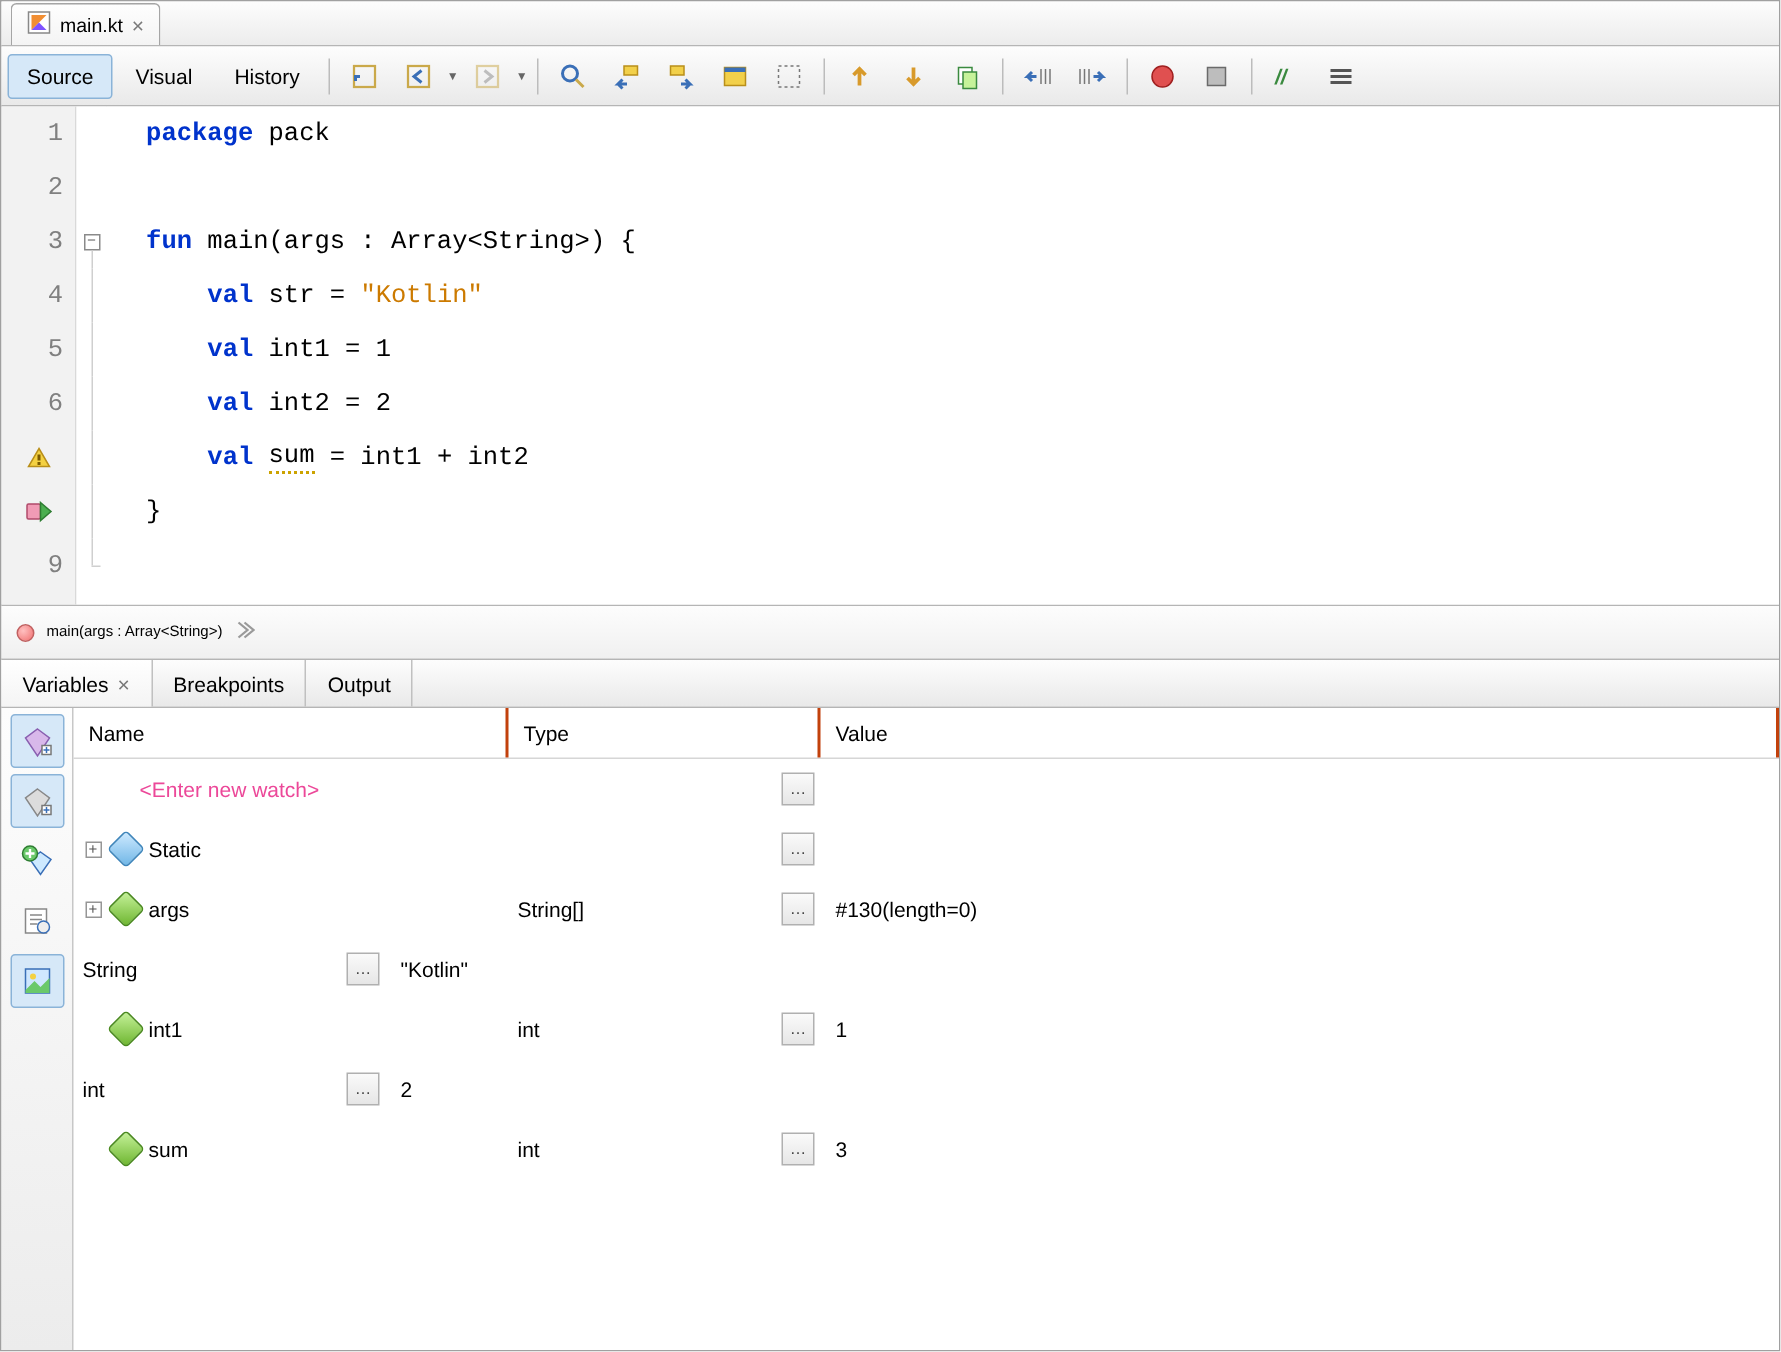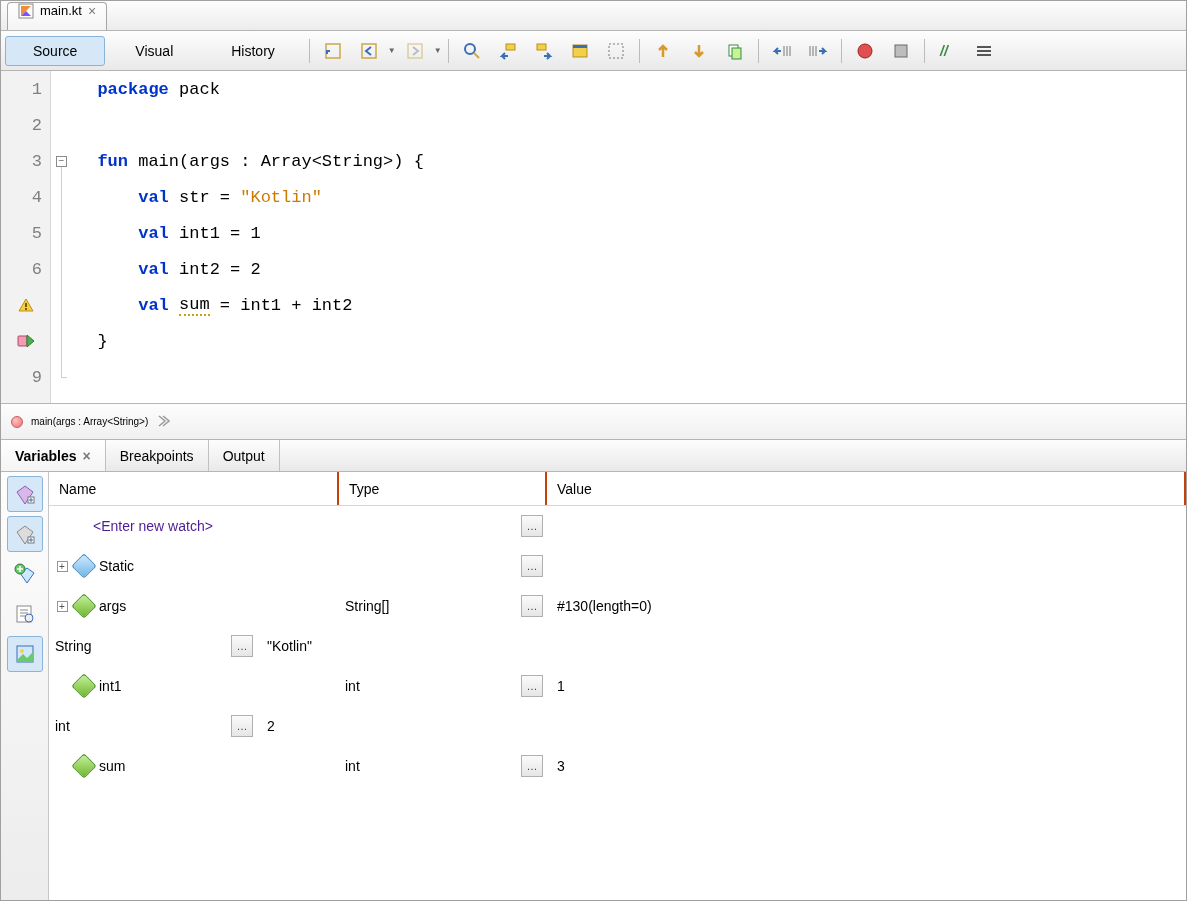--- a/index.html
+++ b/index.html
@@ -1,24 +1,24 @@
 <!DOCTYPE html>
 <html><head>
 <meta charset="utf-8">
 <style>
   html,body{margin:0;padding:0;font-family:"Segoe UI",Tahoma,Arial,sans-serif;font-size:13px;color:#000;background:#fff}
   *{box-sizing:border-box}
   .root{width:1187px;height:901px;display:flex;flex-direction:column;border:1px solid #a0a0a0}
   .filetabs{height:30px;background:linear-gradient(#fdfdfd,#ececec);border-bottom:1px solid #b5b5b5;display:flex;align-items:flex-end;padding-left:6px}
-  .filetab{height:28px;border:1px solid #a5a5a5;border-bottom:none;border-radius:4px 4px 0 0;background:linear-gradient(#fefefe,#f4f4f4);display:flex;align-items:flex-start;gap:6px;padding:0 10px;font-size:13px}
+  .filetab{height:28px;border:1px solid #a5a5a5;border-bottom:none;border-radius:4px 4px 0 0;background:linear-gradient(#fefefe,#f4f4f4);display:flex;align-items:center;gap:6px;padding:0 10px;font-size:13px}
   .filetab svg{width:16px;height:16px}
   .toolbar{height:40px;border-bottom:1px solid #b5b5b5;background:linear-gradient(#fdfdfd,#e9e9e9);display:flex;align-items:center;padding:0 4px;gap:2px}
   .toolbtn{height:30px;min-width:30px;display:flex;align-items:center;justify-content:center;border:1px solid transparent;border-radius:3px;padding:0 6px;font-size:14px}
   .toolbtn.active{background:#d6e8f8;border-color:#8ab3d8}
-  .toolbtn.text{padding:0 27px}
+  .toolbtn.text{padding:0 12px}
   .sep{width:1px;height:24px;background:#bcbcbc;margin:0 4px}
   .drop{width:8px;display:flex;align-items:center;justify-content:center;color:#666;font-size:8px}
   .editor{flex:0 0 auto;display:flex;height:333px;border-bottom:1px solid #b5b5b5;position:relative;font-family:"Courier New",monospace;font-size:17px}
   .gutter{width:50px;background:#f2f2f2;border-right:1px solid #d9d9d9;display:flex;flex-direction:column}
   .gline{height:36px;display:flex;align-items:center;justify-content:flex-end;padding-right:8px;color:#808080;position:relative}
   .gline.icon{padding-right:0;justify-content:center}
   .fold{width:20px;display:flex;flex-direction:column;background:#fff}
   .fline{height:36px;display:flex;align-items:center;justify-content:center;position:relative}
   .foldbox{width:11px;height:11px;border:1px solid #8a8a8a;background:#fff;font-size:10px;line-height:9px;text-align:center;color:#666;cursor:pointer}
   .foldline{position:absolute;left:50%;width:1px;background:#cfcfcf}
@@ -26,40 +26,40 @@
   .cline{height:36px;display:flex;align-items:center;padding-left:6px;white-space:pre}
   .cline.hl{background:#bfe6a8}
   .kw{color:#0033cc;font-weight:bold}
   .str{color:#cc7a00}
   .warn-un{border-bottom:2px dotted #cca300}
   .crumb{height:36px;border-bottom:1px solid #b5b5b5;background:linear-gradient(#fdfdfd,#f0f0f0);display:flex;align-items:center;padding:0 10px;gap:8px;font-size:10px}
   .crumb .dot{width:12px;height:12px;border:1px solid #c06060;border-radius:50%;background:radial-gradient(circle at 35% 35%,#ffc0c0,#f07070)}
   .varpanel{flex:1;display:flex;flex-direction:column;min-height:0}
   .vartabs{height:32px;background:linear-gradient(#fdfdfd,#e9e9e9);border-bottom:1px solid #b5b5b5;display:flex}
   .vartab{padding:0 14px;display:flex;align-items:center;gap:6px;border-right:1px solid #c0c0c0;font-size:14px}
-  .vartab.active{font-weight:bold;background:linear-gradient(#fff,#f4f4f4)}
+  .vartab.active{font-weight:normal;background:linear-gradient(#fff,#f4f4f4)}
   .vgrid{flex:1;display:flex;min-height:0}
   .sidetb{width:48px;background:linear-gradient(#fdfdfd,#ececec);border-right:1px solid #c7c7c7;display:flex;flex-direction:column;align-items:center;padding-top:4px;gap:4px}
   .sidebtn{width:36px;height:36px;display:flex;align-items:center;justify-content:center;border:1px solid transparent;border-radius:3px}
   .sidebtn.active{background:#d6e8f8;border-color:#8ab3d8}
   .vartable{flex:1;display:flex;flex-direction:column}
   .vhead{height:34px;display:flex;border-bottom:1px solid #d6d6d6;font-size:14px}
   .vhead div{display:flex;align-items:center;padding-left:10px;border-right:2px solid #c2410c}
   .vrow{height:40px;display:flex;align-items:center;font-size:14px}
   .c-name{width:290px;display:flex;align-items:center;gap:4px;padding-left:6px}
   .c-type{width:178px;display:flex;align-items:center;padding-left:6px}
   .c-btn{width:30px;display:flex;align-items:center;justify-content:center}
   .c-val{flex:1;display:flex;align-items:center;padding-left:10px}
   .ellbtn{width:22px;height:22px;border:1px solid #b0b0b0;background:linear-gradient(#fafafa,#e6e6e6);font-size:11px;display:flex;align-items:center;justify-content:center;color:#444}
   .expander{width:11px;height:11px;border:1px solid #969696;background:#fff;font-size:10px;line-height:9px;text-align:center;color:#555;cursor:pointer}
   .diamond{width:18px;height:18px;transform:rotate(45deg);border-radius:3px}
   .diamond.green{background:linear-gradient(135deg,#c6f29a,#6db52f);border:1px solid #4a8a1f}
   .diamond.blue{background:linear-gradient(135deg,#cfeaff,#6fb6e6);border:1px solid #3f86bb}
   .closex{color:#7a7a7a;font-size:14px;cursor:pointer}
-  .ph{color:#4c1d95;font-style:normal}
+  .ph{color:#ec4899;font-style:normal}
   .chev{color:#9a9a9a}
 </style>
 </head>
 <body>
 
 <div class="root">
 
   <div class="filetabs">
     <div class="filetab">
       <span>

